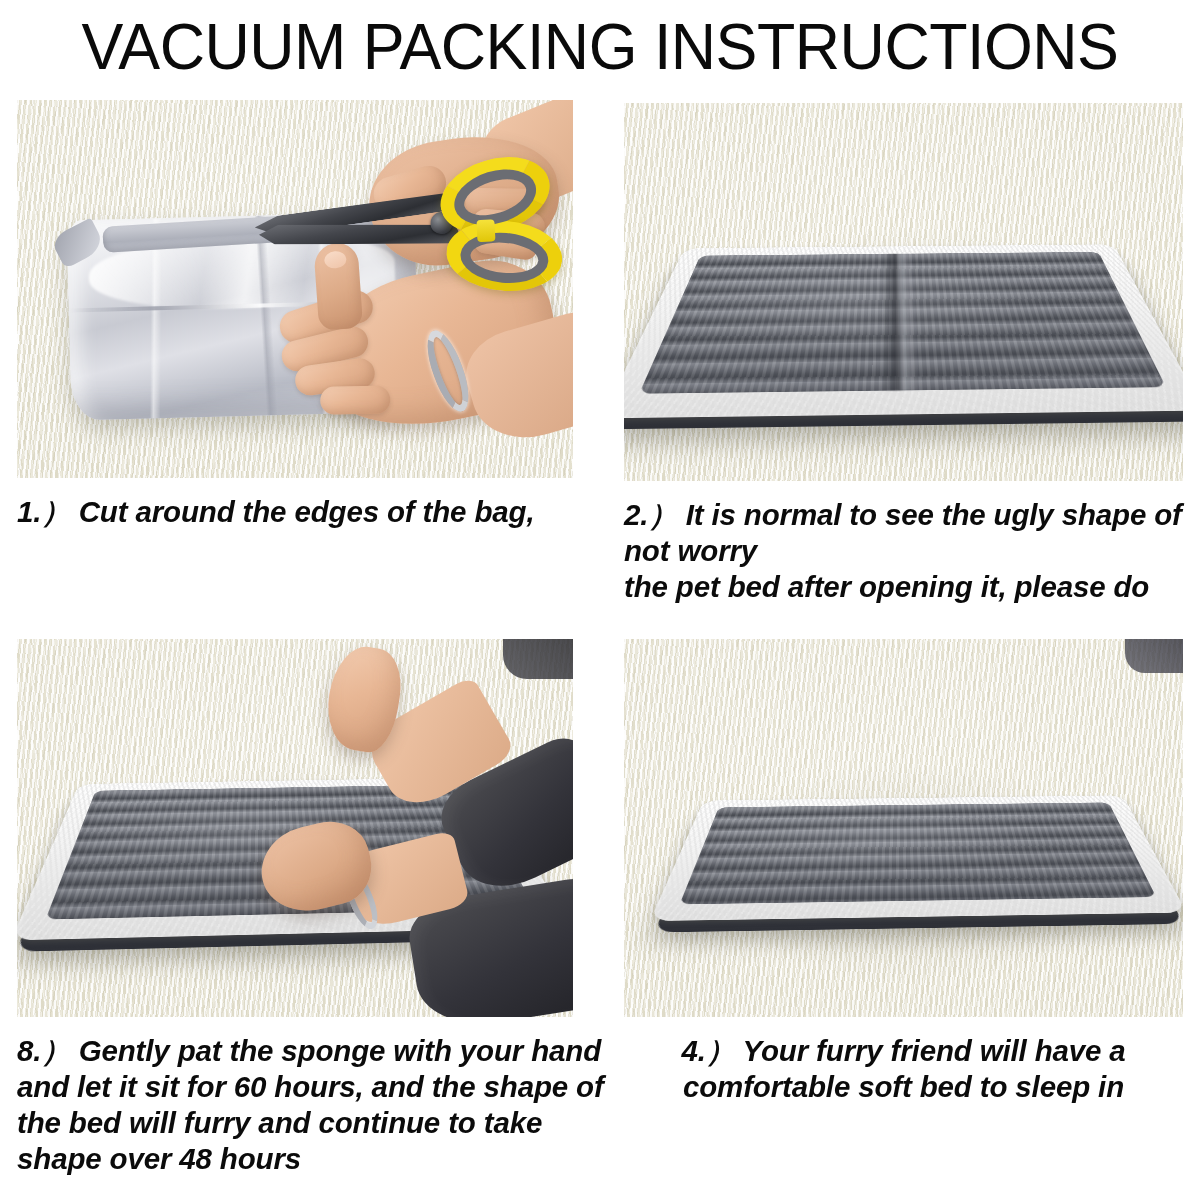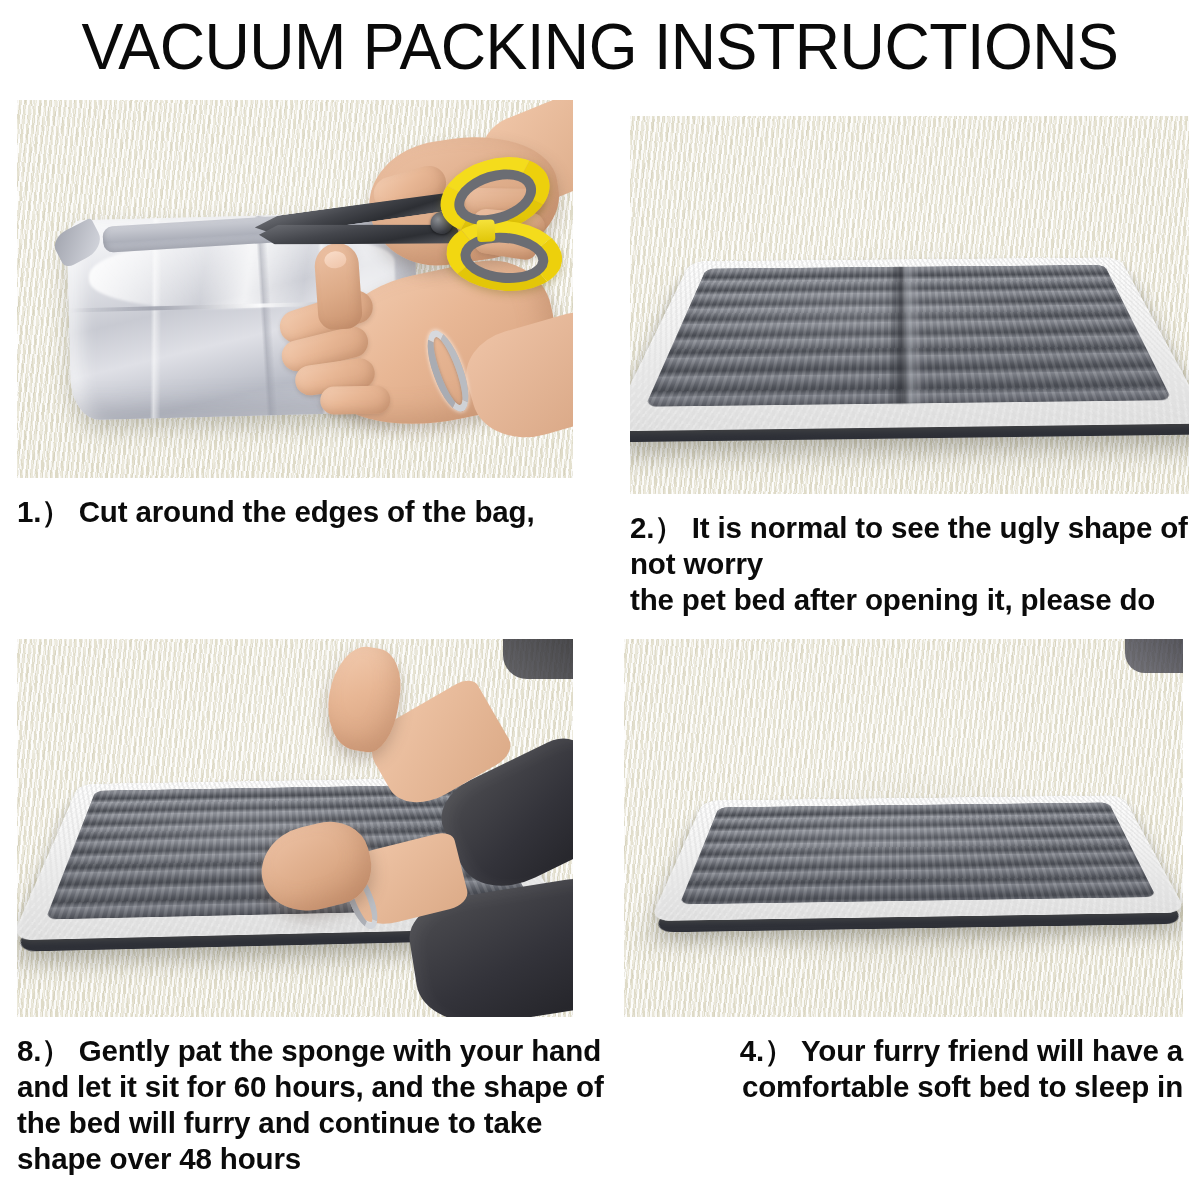--- a/index.html
+++ b/index.html
@@ -25,27 +25,27 @@
     letter-spacing: -0.5px;
     color: #0a0a0a;
     white-space: nowrap;
     transform: scaleX(0.98);
   }
 
   
   .steps-grid {
     position: absolute;
     left: 0; top: 96px;
-    width: 1180px; height: 1104px;
+    width: 1180px; height: 1104px; font-style: italic;
   }
   .step {
     position: absolute;
   }
   .step-1 { left: 17px;  top: 4px;   width: 556px; }
-  .step-2 { left: 624px; top: 20px;   width: 559px; margin-left: 6px; }
+  .step-2 { left: 624px; top: 7px;   width: 559px; }
   .step-3 { left: 17px;  top: 543px; width: 556px; }
   .step-4 { left: 624px; top: 543px; width: 559px; }
 
   .photo {
     position: relative;
     width: 100%;
     height: 378px;
     overflow: hidden;
     background: #efeee2;
   }
@@ -364,21 +364,21 @@
   
   .caption {
     margin-top: 16px;
     font-size: 29.5px;
     line-height: 36px;
     font-weight: 600;
     color: #0b0b0b;
     letter-spacing: -0.15px;
   }
   .caption-line { display: block; white-space: nowrap; }
-  .step-4 .caption { text-align: right; }
+  .step-4 .caption { text-align: center; }
   .step-4 .caption-line { white-space: nowrap; }
 </style>
 </head>
 <body>
 
 <div class="page-title">VACUUM PACKING INSTRUCTIONS</div>
 
 <div class="steps-grid">
 
   <div class="step step-1">

